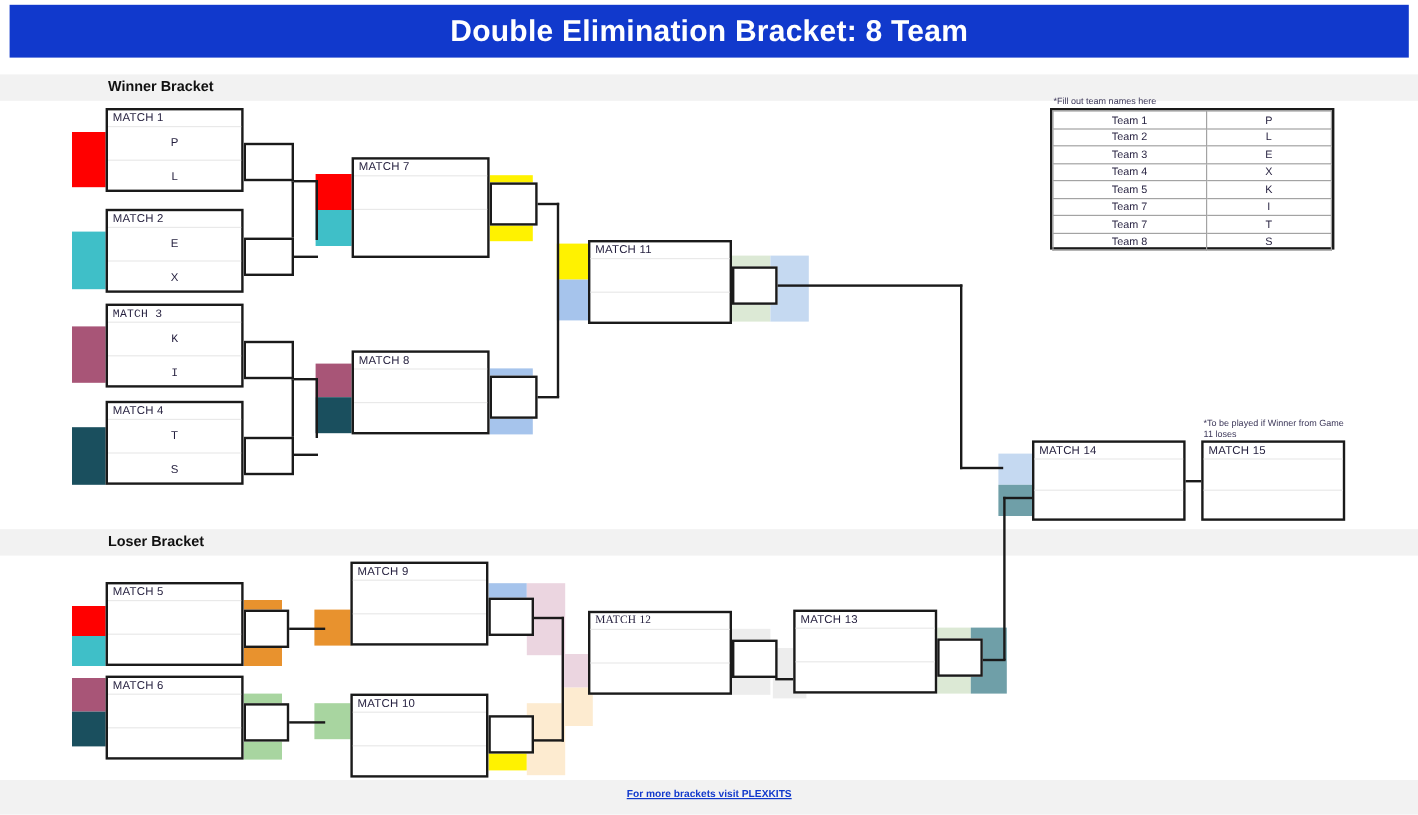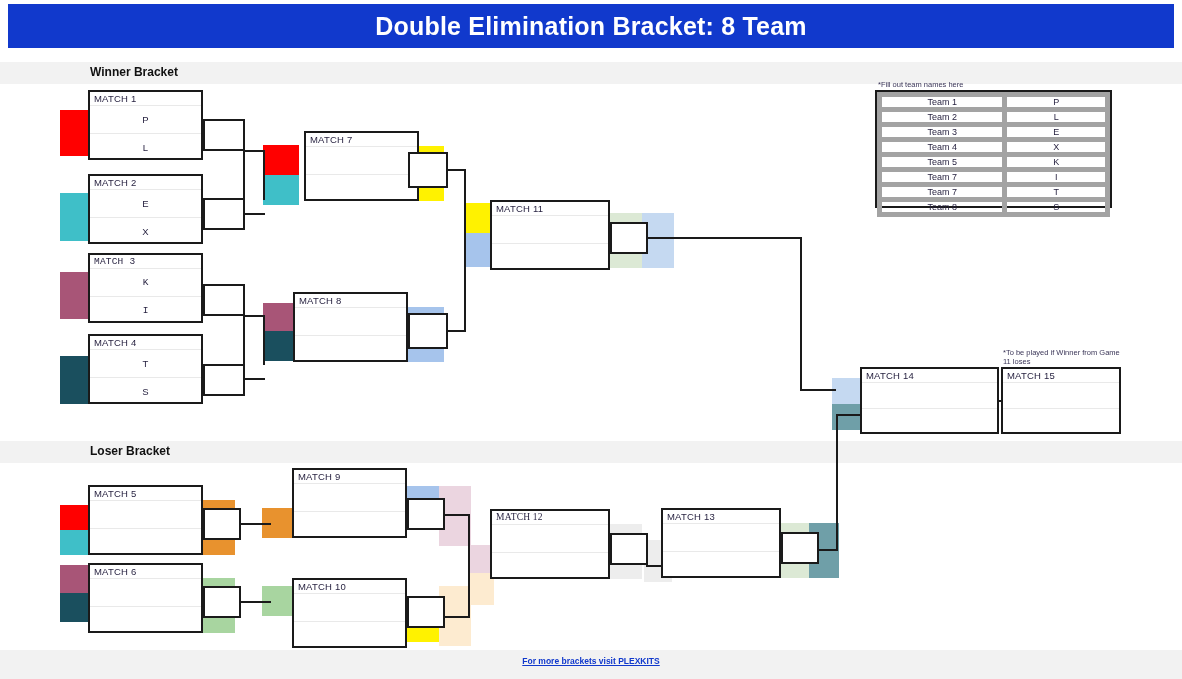--- a/index.html
+++ b/index.html
@@ -66,21 +66,21 @@
   #team-table{
     position:absolute; left:875px; top:90px; width:237px; height:118px;
     border:2px solid #1a1a1a; background:#fff; z-index:6;
   }
   #team-note{
     position:absolute; left:878px; top:80px;
     font-size:7.5px; color:#3b3658;
   }
   #team-table table{ width:100%; height:100%; border-collapse:collapse; }
   #team-table td{
-    border:5px solid #a3a3a3; font-size:9px; color:#231e3d;
+    border:1px solid #a3a3a3; font-size:9px; color:#231e3d;
     text-align:center; height:14.5px; padding:0;
   }
   #team-table td.tname{ width:55%; }
   #m15-note{
     position:absolute; left:1003px; top:348px; width:120px;
     font-size:7.5px; line-height:9px; color:#3b3658;
   }
 </style>
 </head>
 <body>
@@ -185,21 +185,21 @@
 <div class="ln-h" style="left:243px;top:315px;width:22px;"></div>
 <div class="ln-v" style="left:263px;top:315px;height:50px;"></div>
 <div class="ln-h" style="left:243px;top:378px;width:22px;"></div>
 
 <div class="sw" style="left:263px;top:145px;width:36px;height:30px;background:#FF0000;"></div>
 <div class="sw" style="left:263px;top:175px;width:36px;height:30px;background:#3FBFC8;"></div>
 
 <div class="sw" style="left:263px;top:303px;width:36px;height:28px;background:#A85577;"></div>
 <div class="sw" style="left:263px;top:331px;width:36px;height:30px;background:#1A4F5E;"></div>
 
-<div class="match" style="left:293px;top:131px;width:115px;height:70px;margin-left:11px;">
+<div class="match" style="left:293px;top:131px;width:115px;height:84px;">
   <span class="mlabel">MATCH 7</span>
   <div class="divider" style="top:13px;"></div>
   <div class="slot" style="top:22px;"></div>
   <div class="divider" style="top:41px;"></div>
   <div class="slot" style="top:50px;"></div>
 </div>
 <div class="match" style="left:293px;top:292px;width:115px;height:70px;">
   <span class="mlabel">MATCH 8</span>
   <div class="divider" style="top:13px;"></div>
   <div class="slot" style="top:22px;"></div>
@@ -229,21 +229,21 @@
 <div class="sw" style="left:610px;top:213px;width:32px;height:55px;background:#DCE9D5;"></div>
 <div class="sw" style="left:642px;top:213px;width:32px;height:55px;background:#C5D9F1;"></div>
 <div class="wbox" style="left:610px;top:222px;width:38px;height:32px;"></div>
 
 <div class="ln-h" style="left:646px;top:237px;width:156px;"></div>
 <div class="ln-v" style="left:800px;top:237px;height:154px;"></div>
 <div class="ln-h" style="left:800px;top:389px;width:36px;"></div>
 
 <div class="sw" style="left:832px;top:378px;width:32px;height:26px;background:#C5D9F1;"></div>
 <div class="sw" style="left:832px;top:404px;width:32px;height:26px;background:#6F9FA8;"></div>
-<div class="match" style="left:860px;top:367px;width:139px;height:67px;">
+<div class="match" style="left:860px;top:367px;width:128px;height:67px;">
   <span class="mlabel">MATCH 14</span>
   <div class="divider" style="top:13px;"></div>
   <div class="slot" style="top:22px;"></div>
   <div class="divider" style="top:39px;"></div>
   <div class="slot" style="top:48px;"></div>
 </div>
 <div class="ln-h" style="left:978px;top:400px;width:24px;"></div>
 <div id="m15-note">*To be played if Winner from Game 11 loses</div>
 <div class="match" style="left:1001px;top:367px;width:120px;height:67px;">
   <span class="mlabel">MATCH 15</span>

